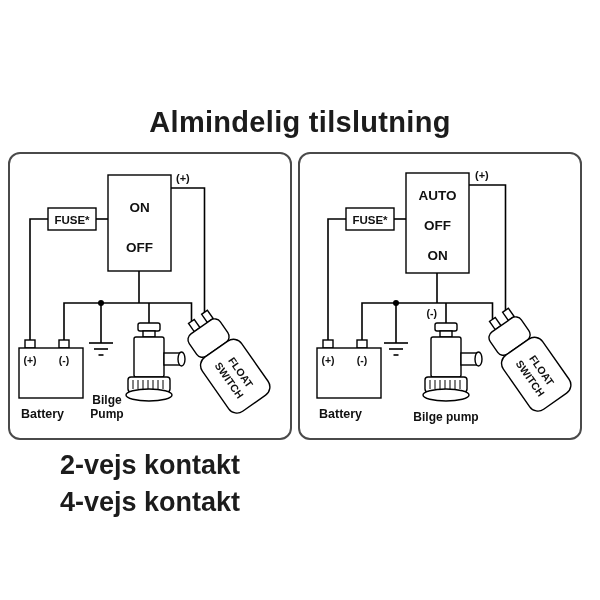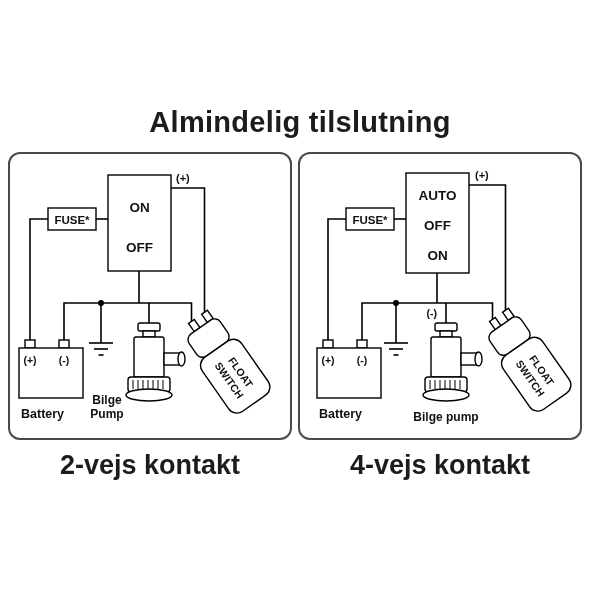--- a/index.html
+++ b/index.html
@@ -12,21 +12,21 @@
     text-align:center; font-size:29px; font-weight:bold;
     color:#1c1c1c; letter-spacing:0.3px;
   }
   .panels { position:absolute; top:152px; left:8px; display:flex; gap:6px; }
   .panel {
     width:284px; height:288px; box-sizing:border-box;
     border:2px solid #4a4a4a; border-radius:12px; background:#fff;
     display:flex; align-items:center; justify-content:center;
   }
   .panel svg { display:block; }
-  .captions { position:absolute; top:450px; left:8px; display:flex; gap:6px; }
+  .captions { position:absolute; top:450px; left:8px; display:flex; gap:6px;flex-direction:column; }
   .caption {
     width:284px; text-align:center; font-size:27px; font-weight:bold;
     color:#1c1c1c;
   }
   
   .wire   { stroke:#000; stroke-width:1.6; fill:none; }
   .thin   { stroke:#000; stroke-width:1; fill:none; }
   .shape  { stroke:#000; stroke-width:1.4; fill:#fff; }
   .dot    { fill:#000; stroke:none; }
   text    { fill:#111; font-family:"Liberation Sans", sans-serif; font-weight:bold; }

